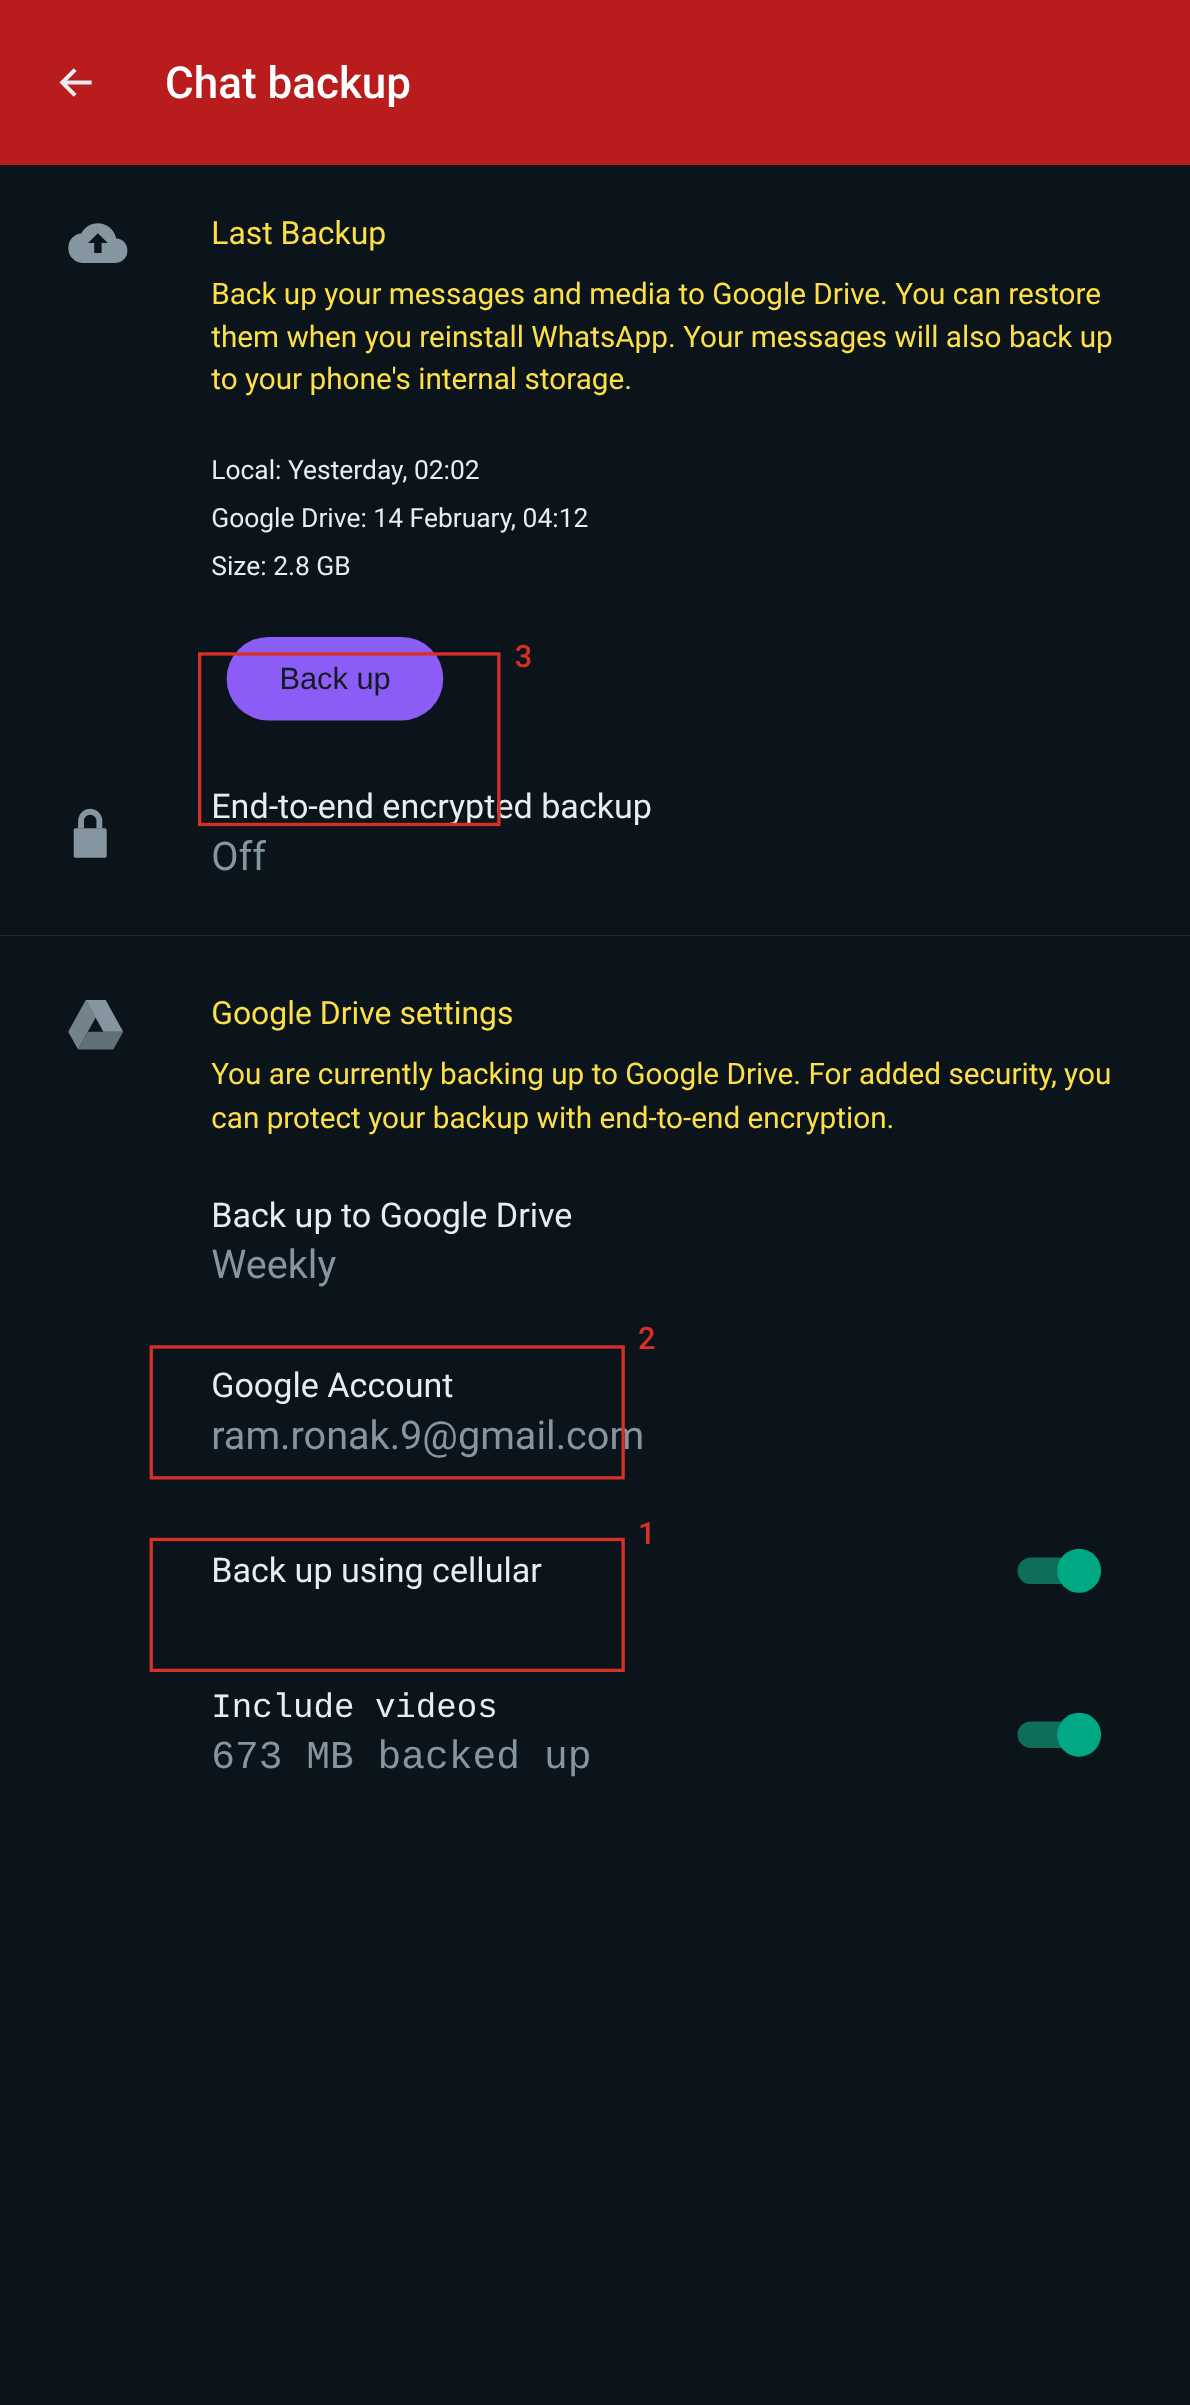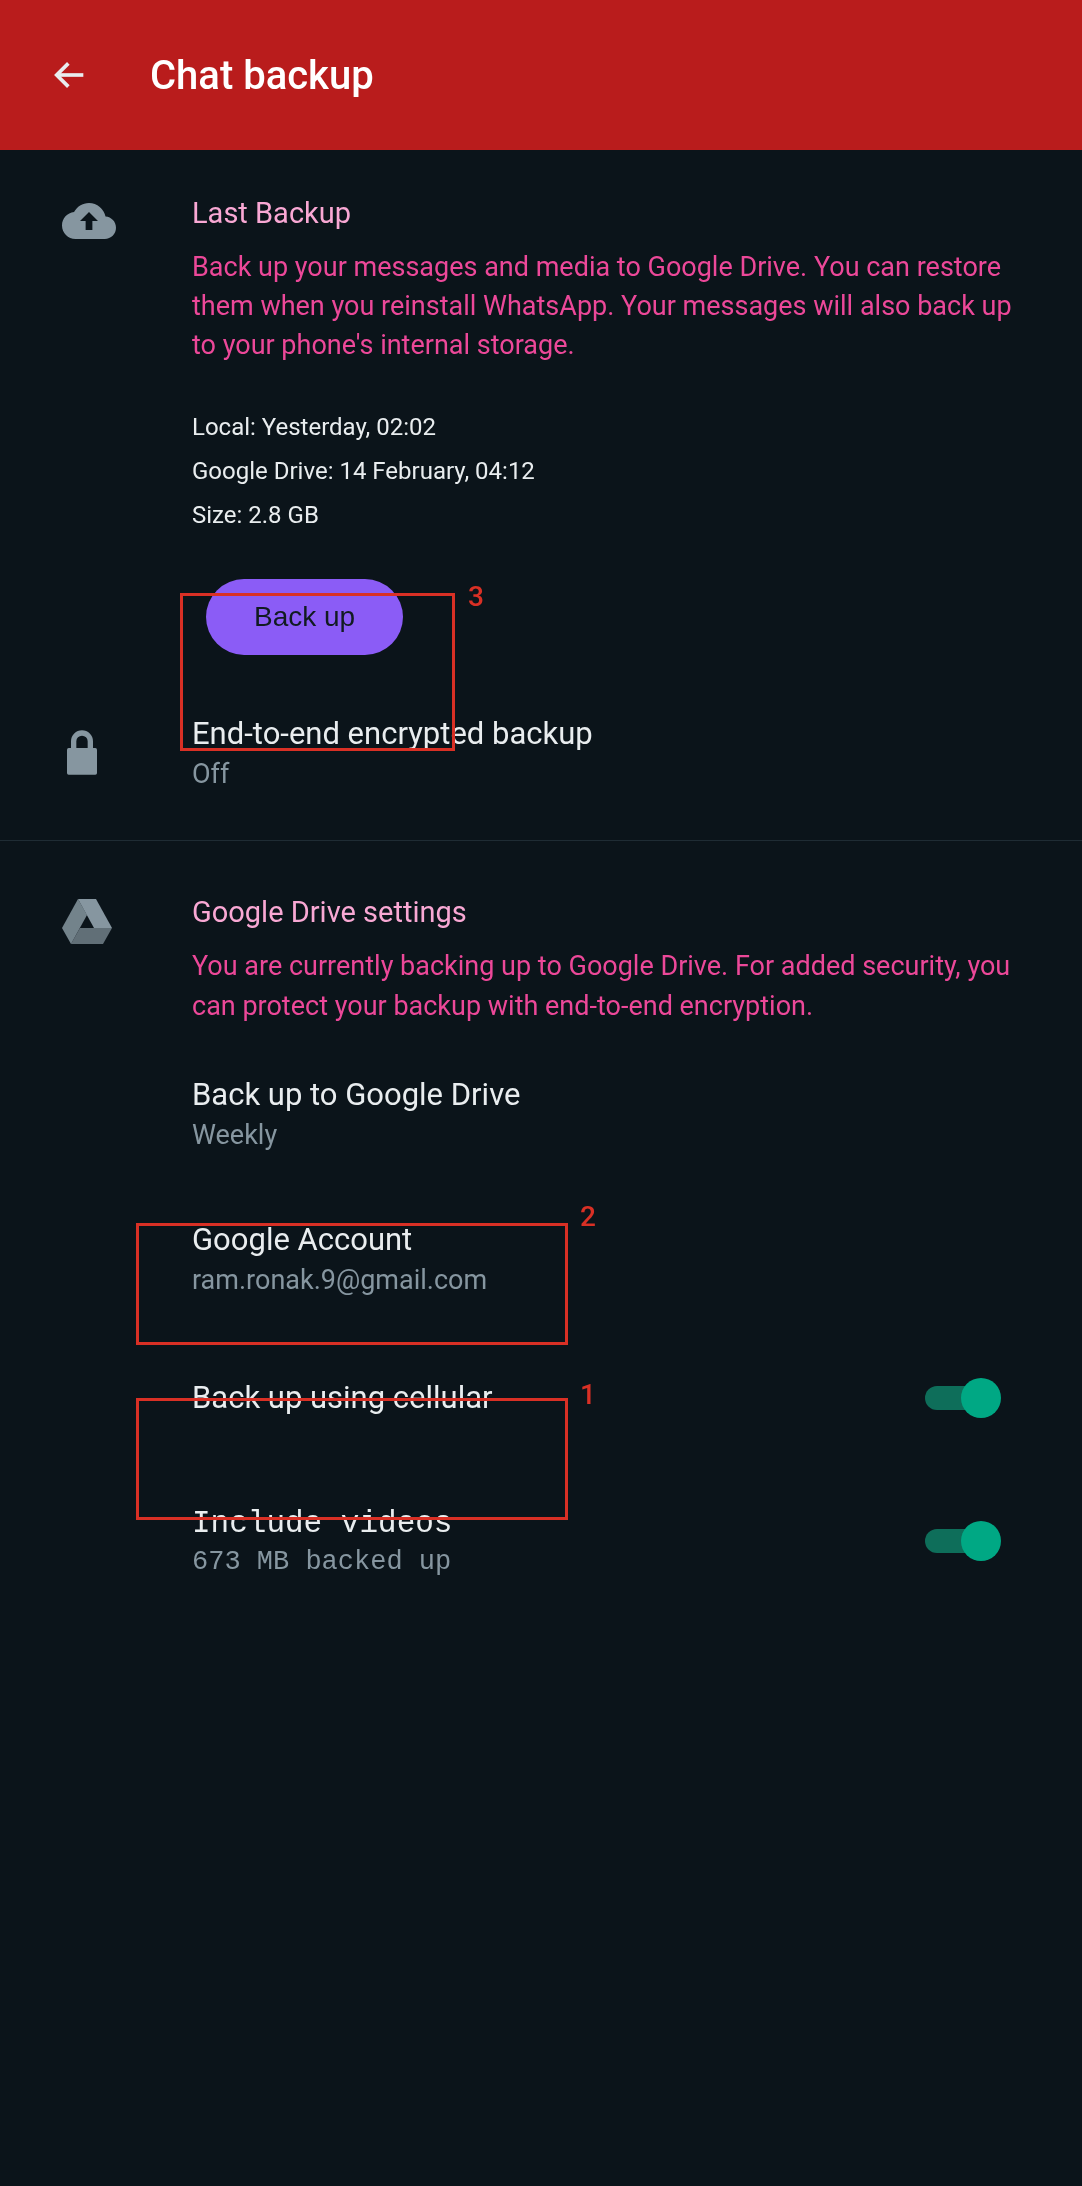--- a/index.html
+++ b/index.html
@@ -43,27 +43,27 @@
     width: 130px;
     flex-shrink: 0;
     padding-top: 4px;
   }
   .body-col {
     flex: 1;
     padding-right: 24px;
   }
   .section-heading {
     font-size: 29px;
-    color: #f9a8d4;
+    color: #fde047;
     font-weight: 400;
     margin-bottom: 18px;
   }
   .section-desc {
     font-size: 27px;
-    color: #ec4899;
+    color: #fde047;
     line-height: 1.45;
     margin-bottom: 48px;
   }
   .info-line {
     font-size: 24px;
     color: #e9edef;
     margin-bottom: 16px;
   }
   .backup-btn {
     display: inline-block;
@@ -82,21 +82,21 @@
     padding: 36px 61px 36px 62px;
     align-items: center;
   }
   .row .icon-col { padding-top: 0; }
   .row-title {
     font-size: 31px;
     color: #e9edef;
     margin-bottom: 6px;
   }
   .row-sub {
-    font-size: 27px;
+    font-size: 36px;
     color: #8696a0;
   }
   .divider {
     height: 1px;
     background: #1f2c34;
     margin-top: 24px;
   }
   .toggle {
     width: 76px;
     height: 40px;

